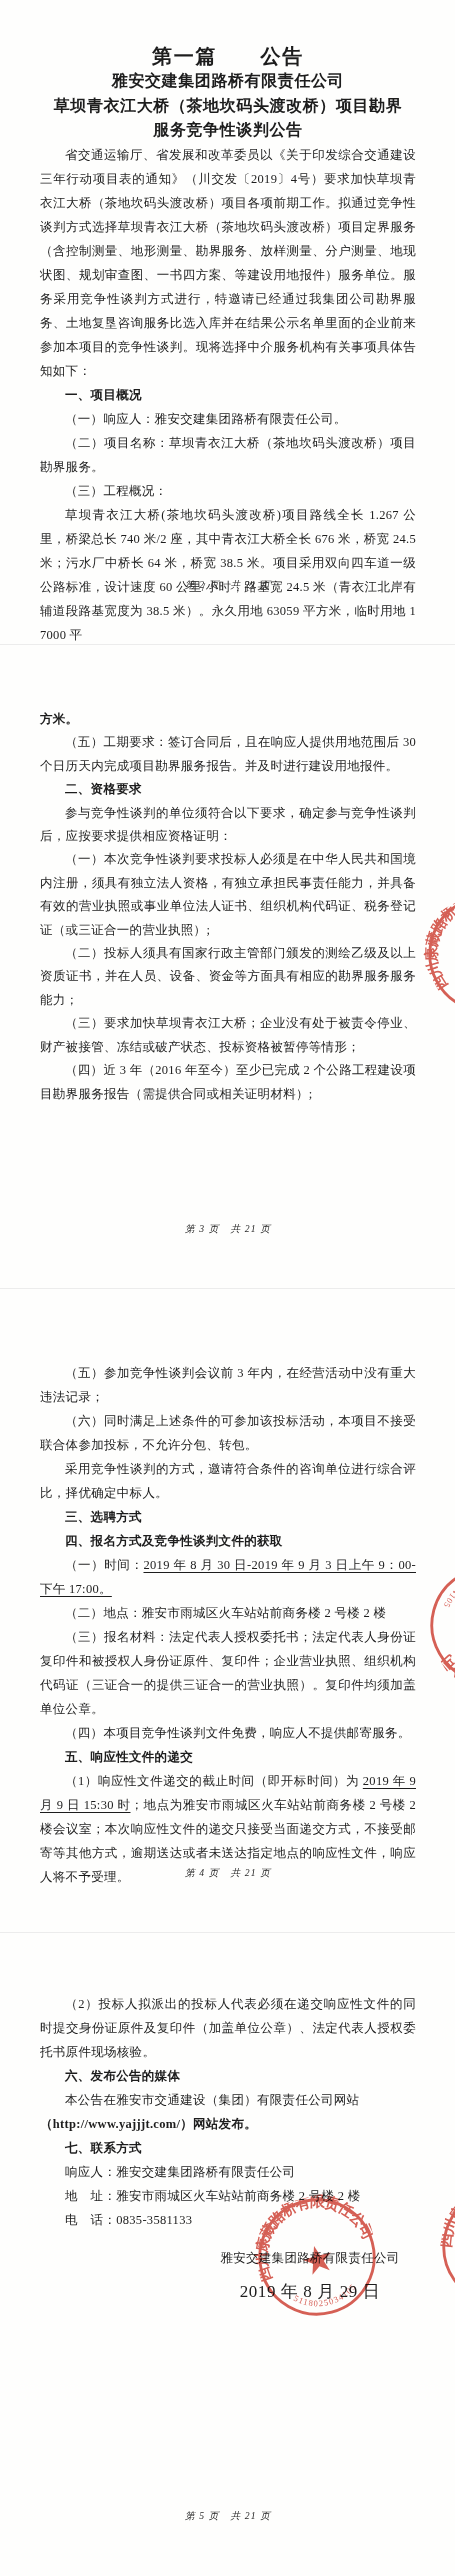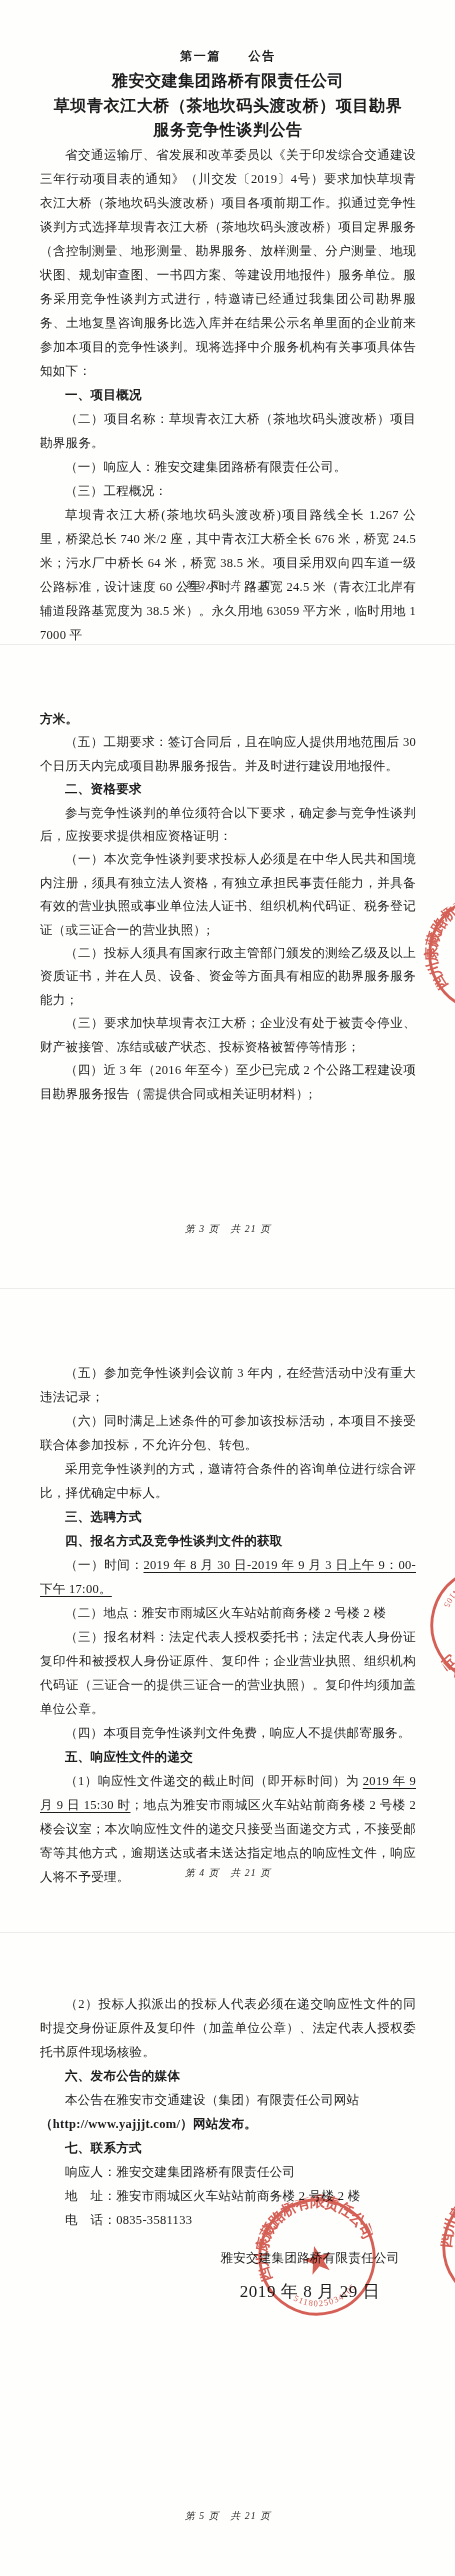--- a/index.html
+++ b/index.html
@@ -3,21 +3,21 @@
 <meta charset="utf-8">
 <style>
   html,body{margin:0;padding:0;background:#ffffff;}
   .canvas{
     position:relative;width:456px;height:2576px;background:#fefefdf5;
     font-family:"Liberation Serif","DejaVu Serif",serif;color:#1d1d1d;overflow:hidden;
   }
   .page{position:absolute;left:0;width:456px;overflow:hidden;background:transparent;}
   .page-sep{position:absolute;left:0;width:456px;height:0.6px;background:#ececec;}
   .content{position:absolute;left:40px;width:376px;}
-  .part-title{font-size:12px;font-weight:bold;text-align:center;line-height:26px;letter-spacing:1.7px;margin:0;}
+  .part-title{font-size:20px;font-weight:bold;text-align:center;line-height:26px;letter-spacing:1.7px;margin:0;}
   .main-title{font-size:16px;font-weight:bold;text-align:center;line-height:24.5px;letter-spacing:0.6px;margin:0;}
   p.body{font-size:12.5px;line-height:24px;letter-spacing:0.3px;text-align:justify;text-indent:2em;margin:0;word-break:break-all;}
   .pg3 p.body{line-height:23.4px;}
   p.hd{font-weight:bold;}
   p.noindent{text-indent:0;font-weight:bold;}
   .first-para{margin-top:21.6px;}
   .u{text-decoration:underline;text-underline-offset:2.8px;}
   .page-footer{position:absolute;top:579px;left:0;width:100%;text-align:center;
     font-size:9.7px;letter-spacing:1.1px;color:#2a2a2a;font-style:italic;}
   .pg5 .page-footer{top:578px;}
@@ -43,22 +43,22 @@
   </svg>
 
   <div class="page" style="top:0;height:644px;">
     <div class="content" style="top:43px;">
       <p class="part-title">第一篇　　公告</p>
       <p class="main-title">雅安交建集团路桥有限责任公司</p>
       <p class="main-title">草坝青衣江大桥（茶地坎码头渡改桥）项目勘界</p>
       <p class="main-title">服务竞争性谈判公告</p>
       <p class="body first-para">省交通运输厅、省发展和改革委员以《关于印发综合交通建设三年行动项目表的通知》（川交发〔2019〕4号）要求加快草坝青衣江大桥（茶地坎码头渡改桥）项目各项前期工作。拟通过竞争性谈判方式选择草坝青衣江大桥（茶地坎码头渡改桥）项目定界服务（含控制测量、地形测量、勘界服务、放样测量、分户测量、地现状图、规划审查图、一书四方案、等建设用地报件）服务单位。服务采用竞争性谈判方式进行，特邀请已经通过我集团公司勘界服务、土地复垦咨询服务比选入库并在结果公示名单里面的企业前来参加本项目的竞争性谈判。现将选择中介服务机构有关事项具体告知如下：</p>
       <p class="body hd">一、项目概况</p>
+      <p class="body">（一）响应人：雅安交建集团路桥有限责任公司。</p>
       <p class="body">（二）项目名称：草坝青衣江大桥（茶地坎码头渡改桥）项目勘界服务。</p>
-      <p class="body">（一）响应人：雅安交建集团路桥有限责任公司。</p>
       <p class="body">（三）工程概况：</p>
       <p class="body">草坝青衣江大桥(茶地坎码头渡改桥)项目路线全长 1.267 公里，桥梁总长 740 米/2 座，其中青衣江大桥全长 676 米，桥宽 24.5 米；污水厂中桥长 64 米，桥宽 38.5 米。项目采用双向四车道一级公路标准，设计速度 60 公里/小时，路基宽 24.5 米（青衣江北岸有辅道段路基宽度为 38.5 米）。永久用地 63059 平方米，临时用地 17000 平</p>
     </div>
     <div class="page-footer">第 2 页　共 21 页</div>
   </div>
 
   <div class="page pg3" style="top:644px;height:644px;">
     <div class="content" style="top:64px;">
       <p class="body noindent">方米。</p>
       <p class="body">（五）工期要求：签订合同后，且在响应人提供用地范围后 30 个日历天内完成项目勘界服务报告。并及时进行建设用地报件。</p>

